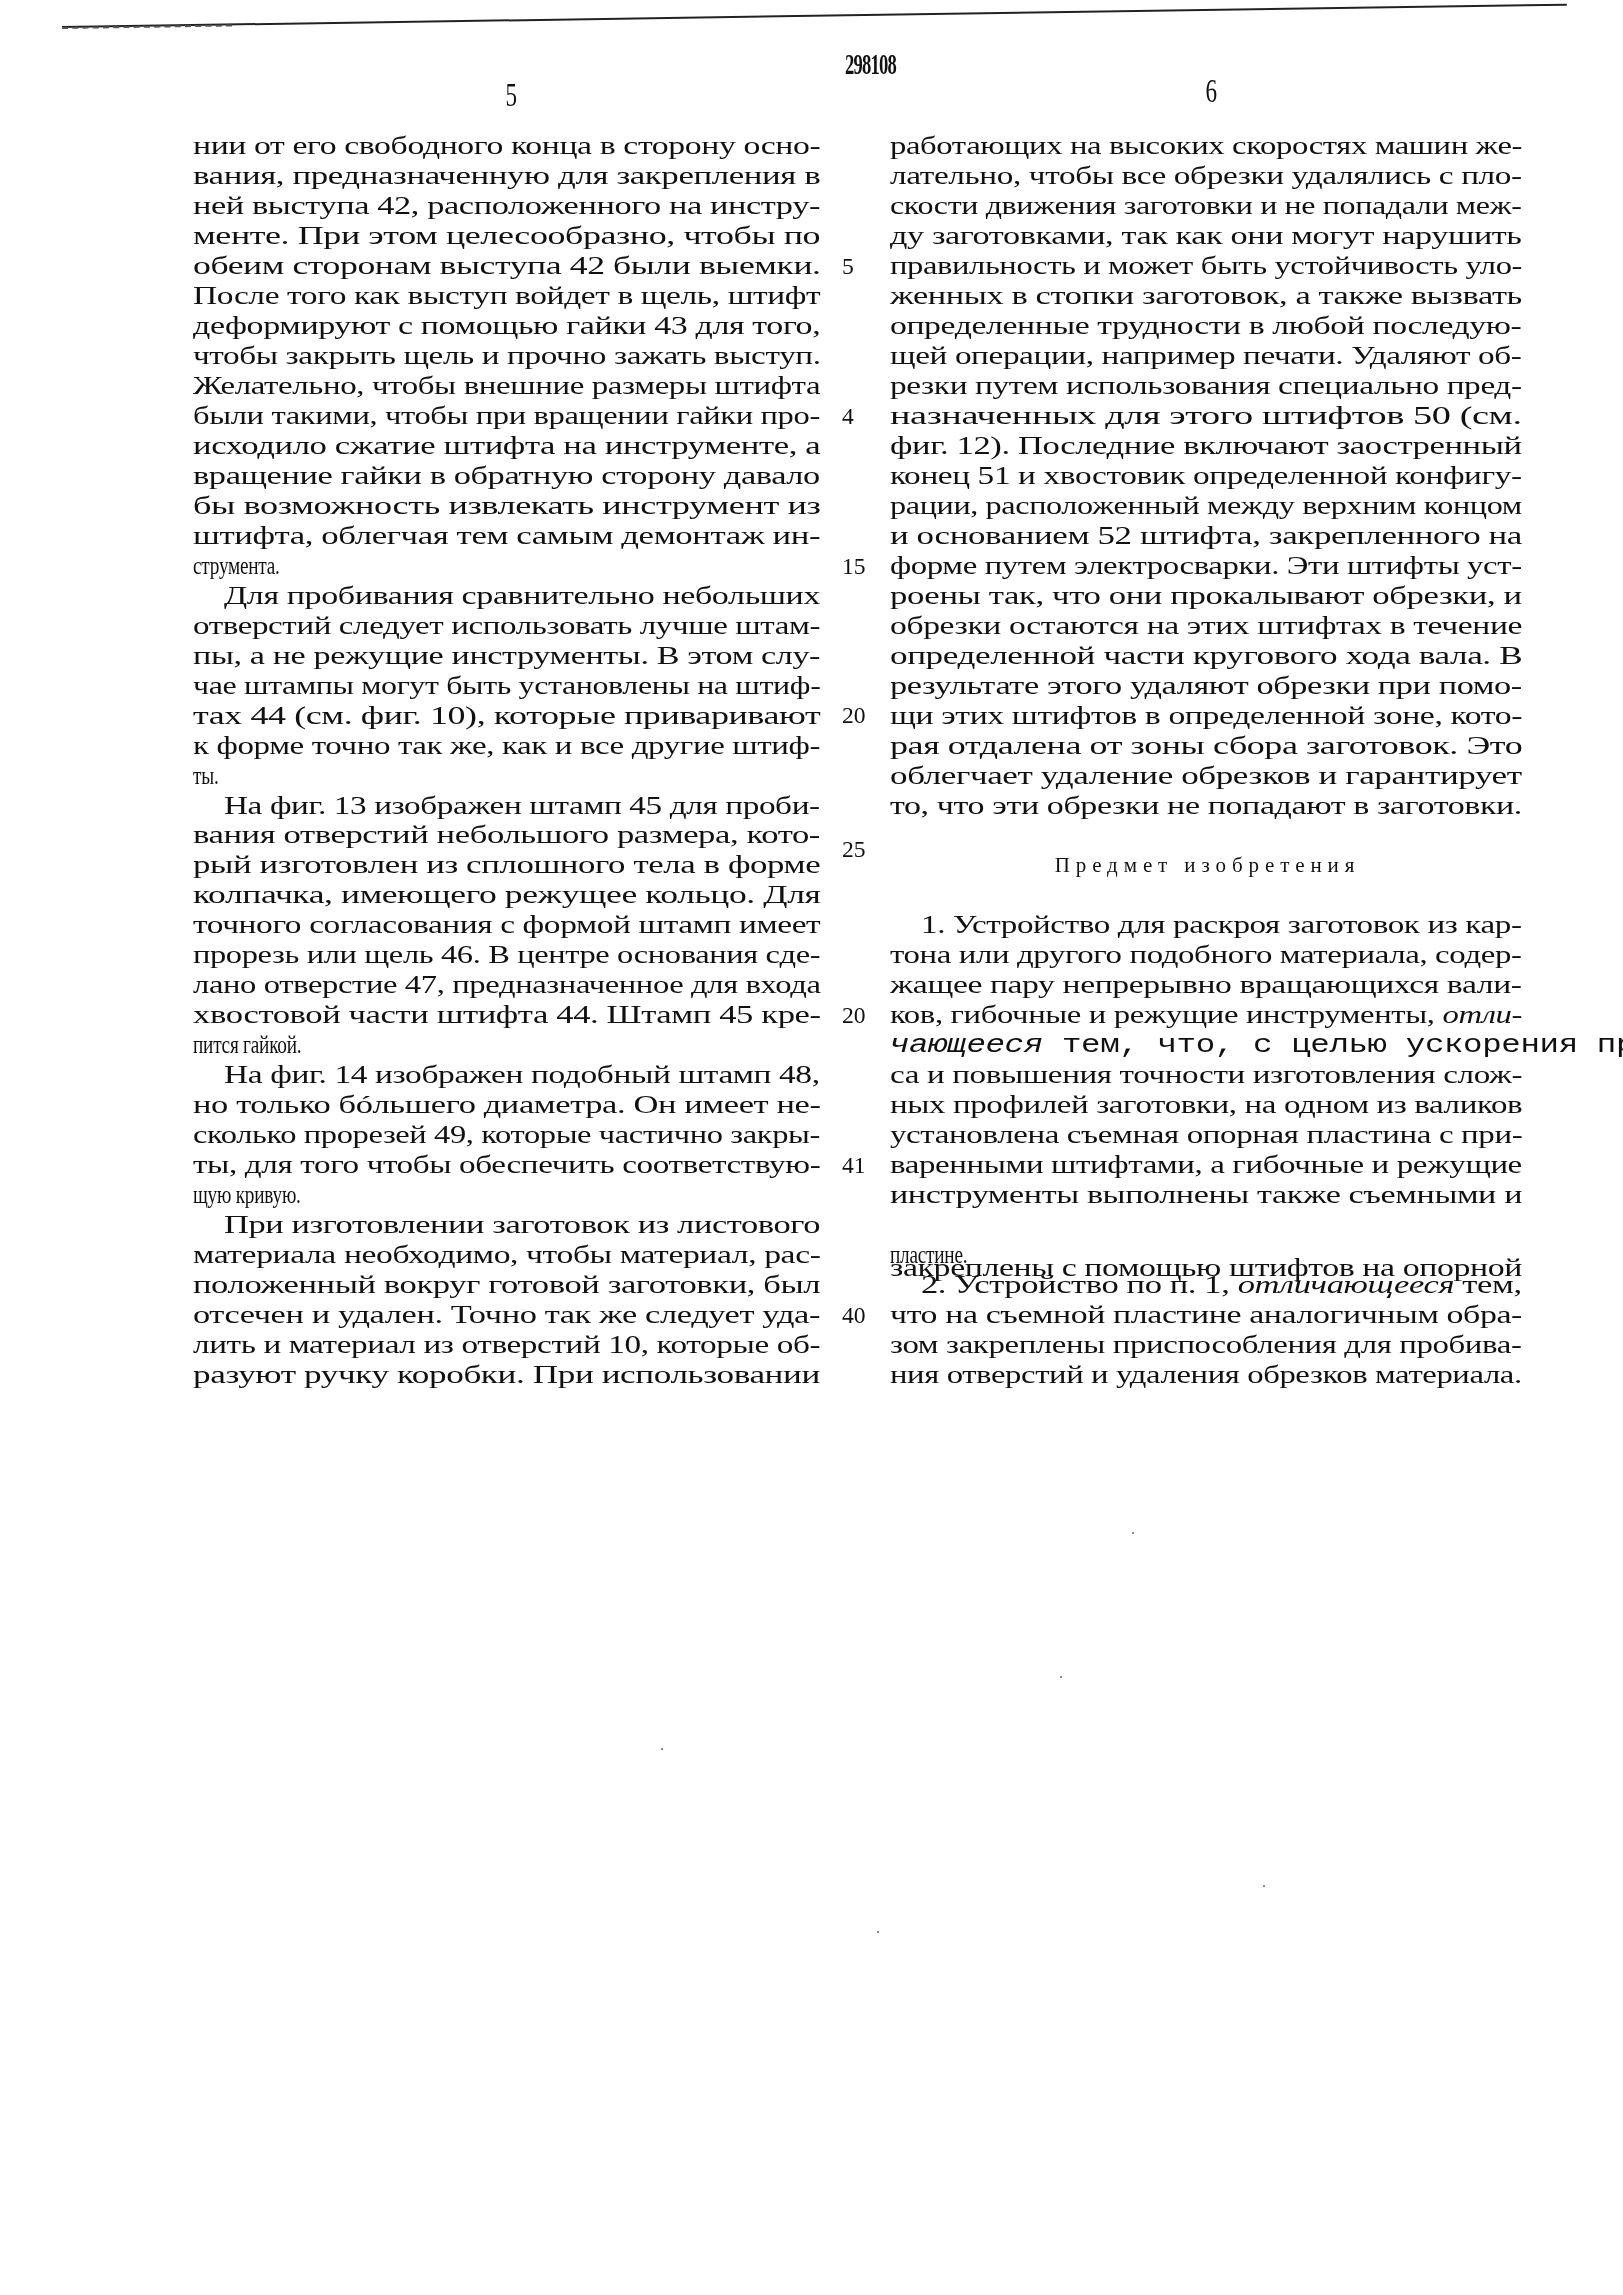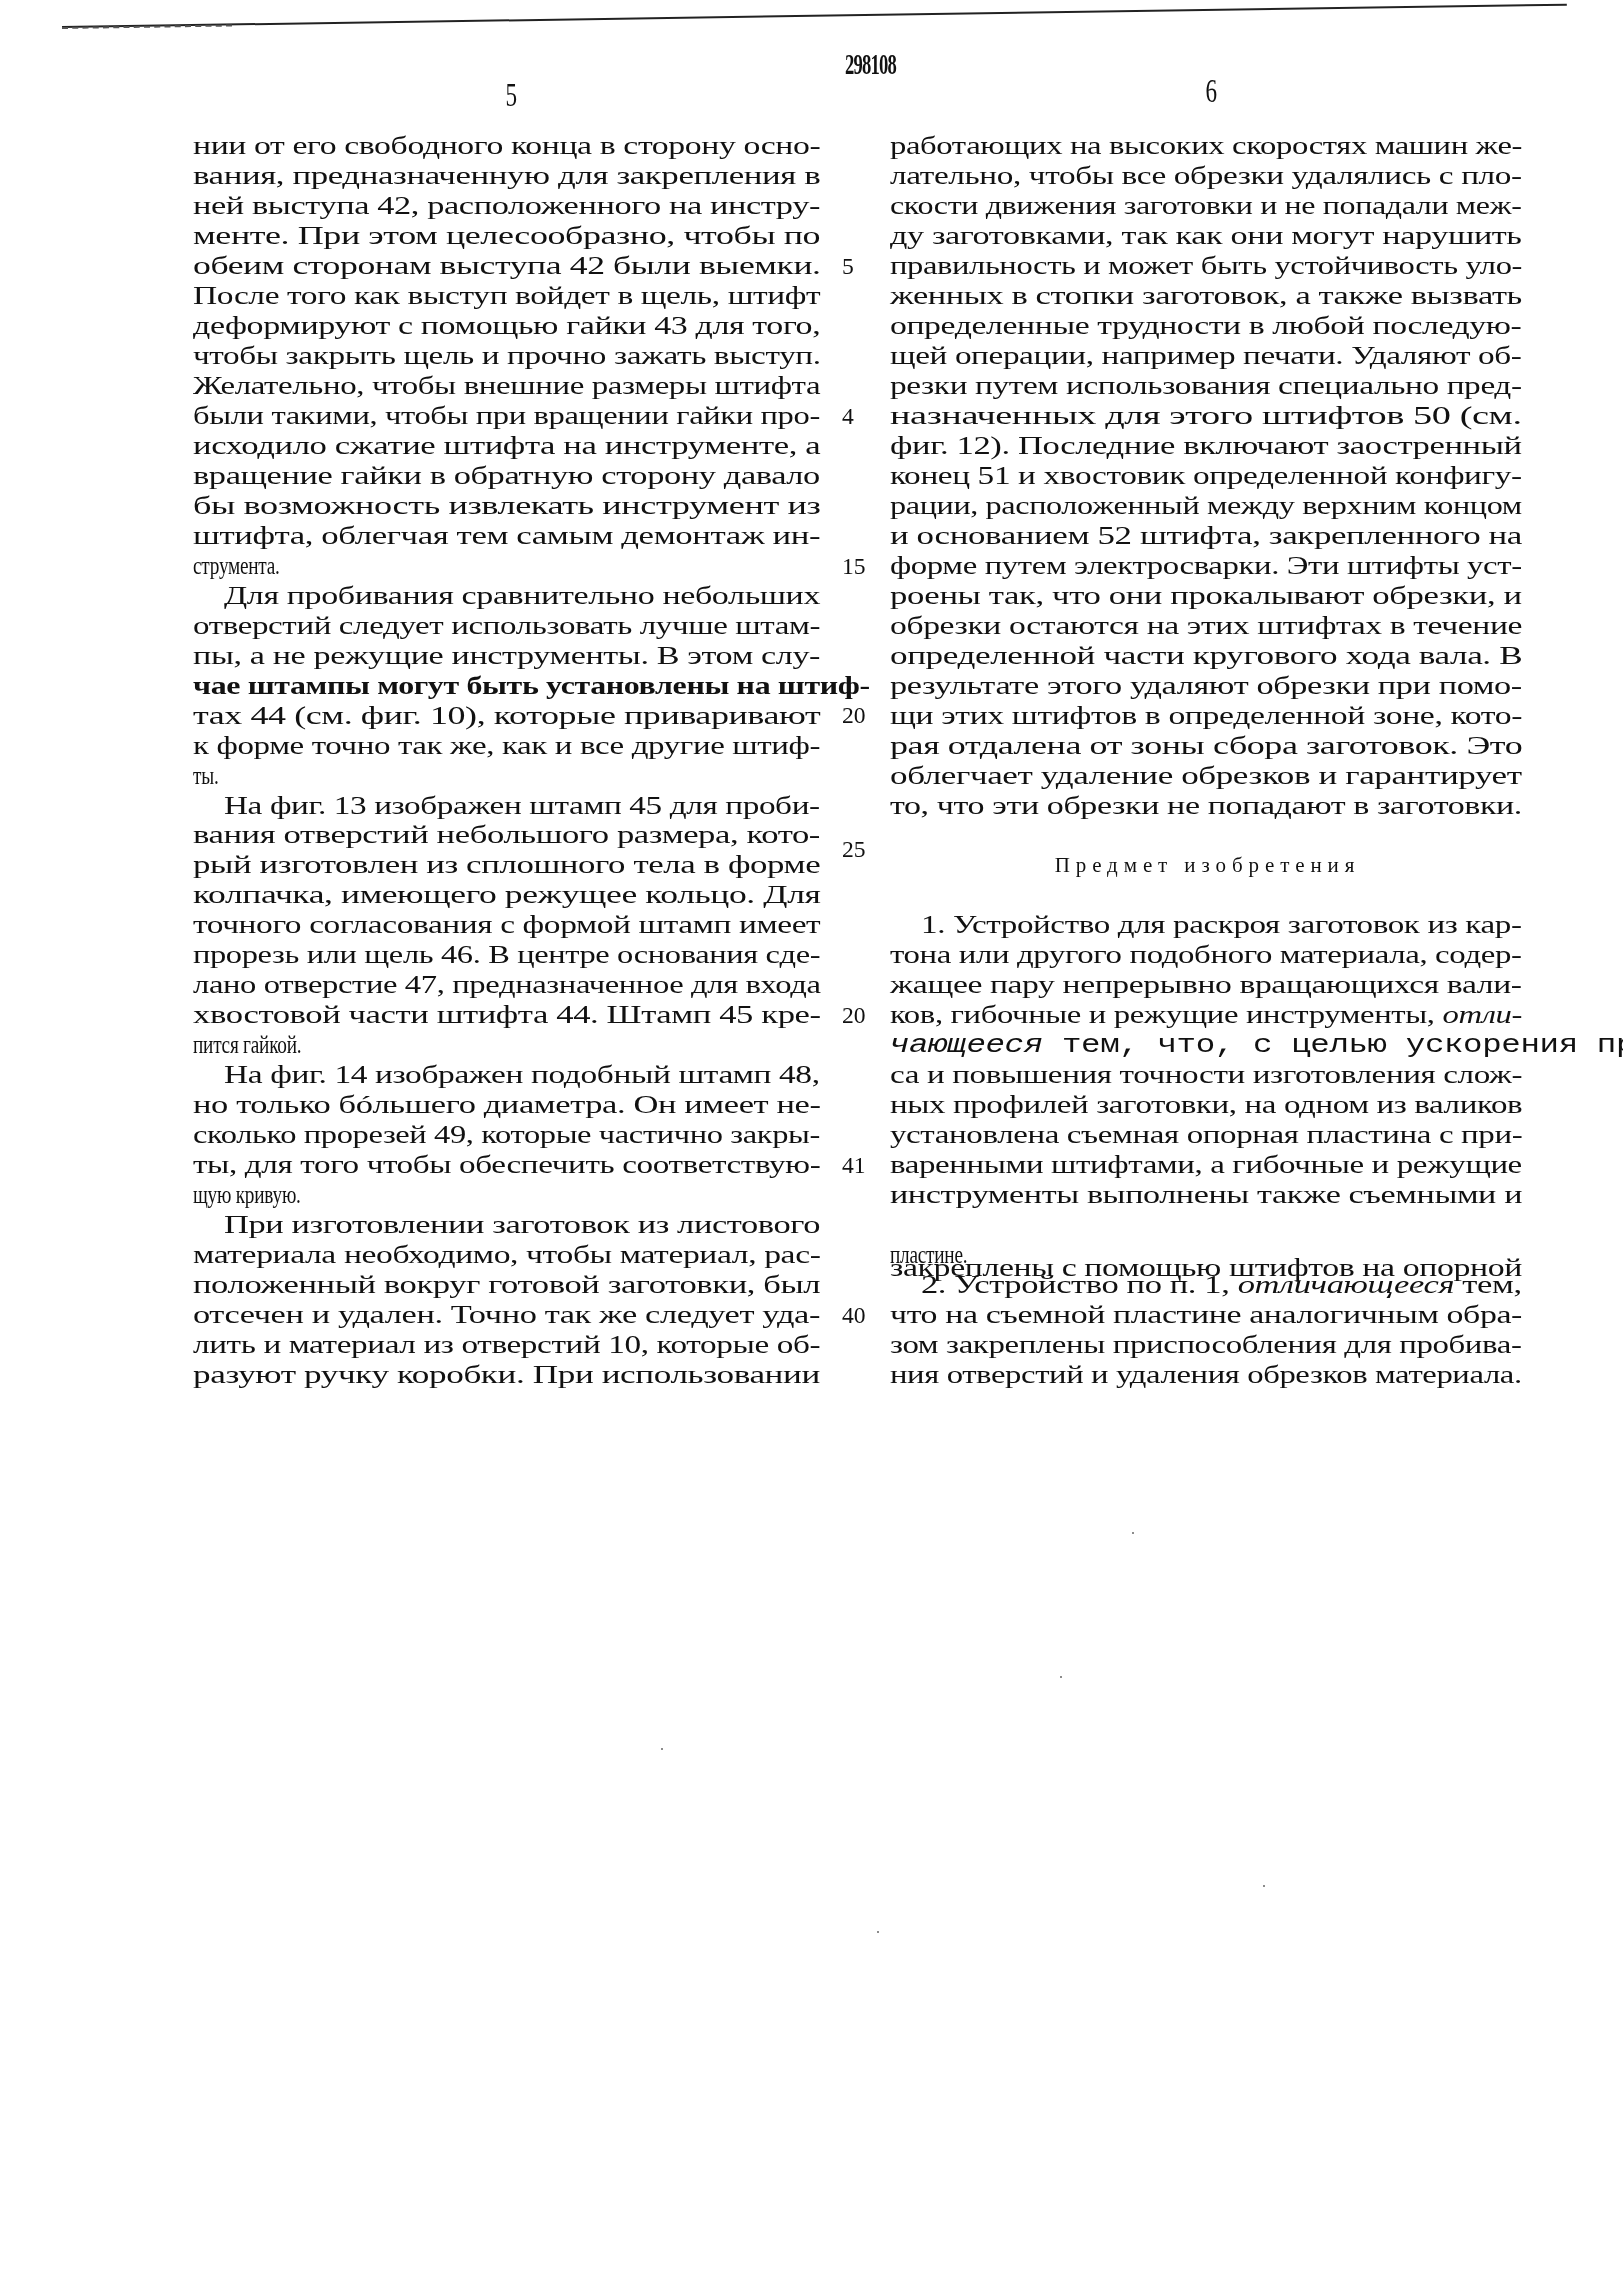--- a/index.html
+++ b/index.html
@@ -53,21 +53,21 @@
     <div class="line" style="top: 240px; text-align: left; text-align-last: left;"><span class="fit" style="transform: scaleX(1.2654);">Желательно, чтобы внешние размеры штифта</span></div>
     <div class="line" style="top: 270px; text-align: left; text-align-last: left;"><span class="fit" style="transform: scaleX(1.2523);">были такими, чтобы при вращении гайки про-</span></div>
     <div class="line" style="top: 300px; text-align: left; text-align-last: left;"><span class="fit" style="transform: scaleX(1.3338);">исходило сжатие штифта на инструменте, а</span></div>
     <div class="line" style="top: 330px; text-align: left; text-align-last: left;"><span class="fit" style="transform: scaleX(1.3228);">вращение гайки в обратную сторону давало</span></div>
     <div class="line" style="top: 360px; text-align: left; text-align-last: left;"><span class="fit" style="transform: scaleX(1.3936);">бы возможность извлекать инструмент из</span></div>
     <div class="line" style="top: 390px; text-align: left; text-align-last: left;"><span class="fit" style="transform: scaleX(1.3375);">штифта, облегчая тем самым демонтаж ин-</span></div>
     <div class="line last" style="top: 420px; text-align: left; text-align-last: left;"><span class="fit" style="transform: scaleX(0.74);">струмента.</span></div>
     <div class="line indent" style="top: 450px; text-align: left; text-align-last: left;"><span class="fit" style="transform: scaleX(1.309);">Для пробивания сравнительно небольших</span></div>
     <div class="line" style="top: 480px; text-align: left; text-align-last: left;"><span class="fit" style="transform: scaleX(1.2688);">отверстий следует использовать лучше штам-</span></div>
     <div class="line" style="top: 510px; text-align: left; text-align-last: left;"><span class="fit" style="transform: scaleX(1.3138);">пы, а не режущие инструменты. В этом слу-</span></div>
-    <div class="line" style="top: 540px; text-align: center; text-align-last: left; font-weight: bold;"><span class="fit" style="transform: scaleX(1.2283);">чае штампы могут быть установлены на штиф-</span></div>
+    <div class="line" style="top: 540px; text-align: center; text-align-last: left;"><span class="fit" style="transform: scaleX(1.2283);">чае штампы могут быть установлены на штиф-</span></div>
     <div class="line" style="top: 570px; text-align: left; text-align-last: left;"><span class="fit" style="transform: scaleX(1.3836);">тах 44 (см. фиг. 10), которые приваривают</span></div>
     <div class="line" style="top: 600px; text-align: left; text-align-last: left;"><span class="fit" style="transform: scaleX(1.2671);">к форме точно так же, как и все другие штиф-</span></div>
     <div class="line last" style="top: 630px; text-align: left; text-align-last: left;"><span class="fit" style="transform: scaleX(0.74);">ты.</span></div>
     <div class="line indent" style="top: 660px; text-align: left; text-align-last: left;"><span class="fit" style="transform: scaleX(1.2779);">На фиг. 13 изображен штамп 45 для проби-</span></div>
     <div class="line" style="top: 689px; text-align: left; text-align-last: left;"><span class="fit" style="transform: scaleX(1.332);">вания отверстий небольшого размера, кото-</span></div>
     <div class="line" style="top: 719px; text-align: left; text-align-last: left;"><span class="fit" style="transform: scaleX(1.3394);">рый изготовлен из сплошного тела в форме</span></div>
     <div class="line" style="top: 749px; text-align: left; text-align-last: left;"><span class="fit" style="transform: scaleX(1.3679);">колпачка, имеющего режущее кольцо. Для</span></div>
     <div class="line" style="top: 779px; text-align: left; text-align-last: left;"><span class="fit" style="transform: scaleX(1.284);">точного согласования с формой штамп имеет</span></div>
     <div class="line" style="top: 809px; text-align: left; text-align-last: left;"><span class="fit" style="transform: scaleX(1.249);">прорезь или щель 46. В центре основания сде-</span></div>
     <div class="line" style="top: 839px; text-align: left; text-align-last: left;"><span class="fit" style="transform: scaleX(1.2539);">лано отверстие 47, предназначенное для входа</span></div>

